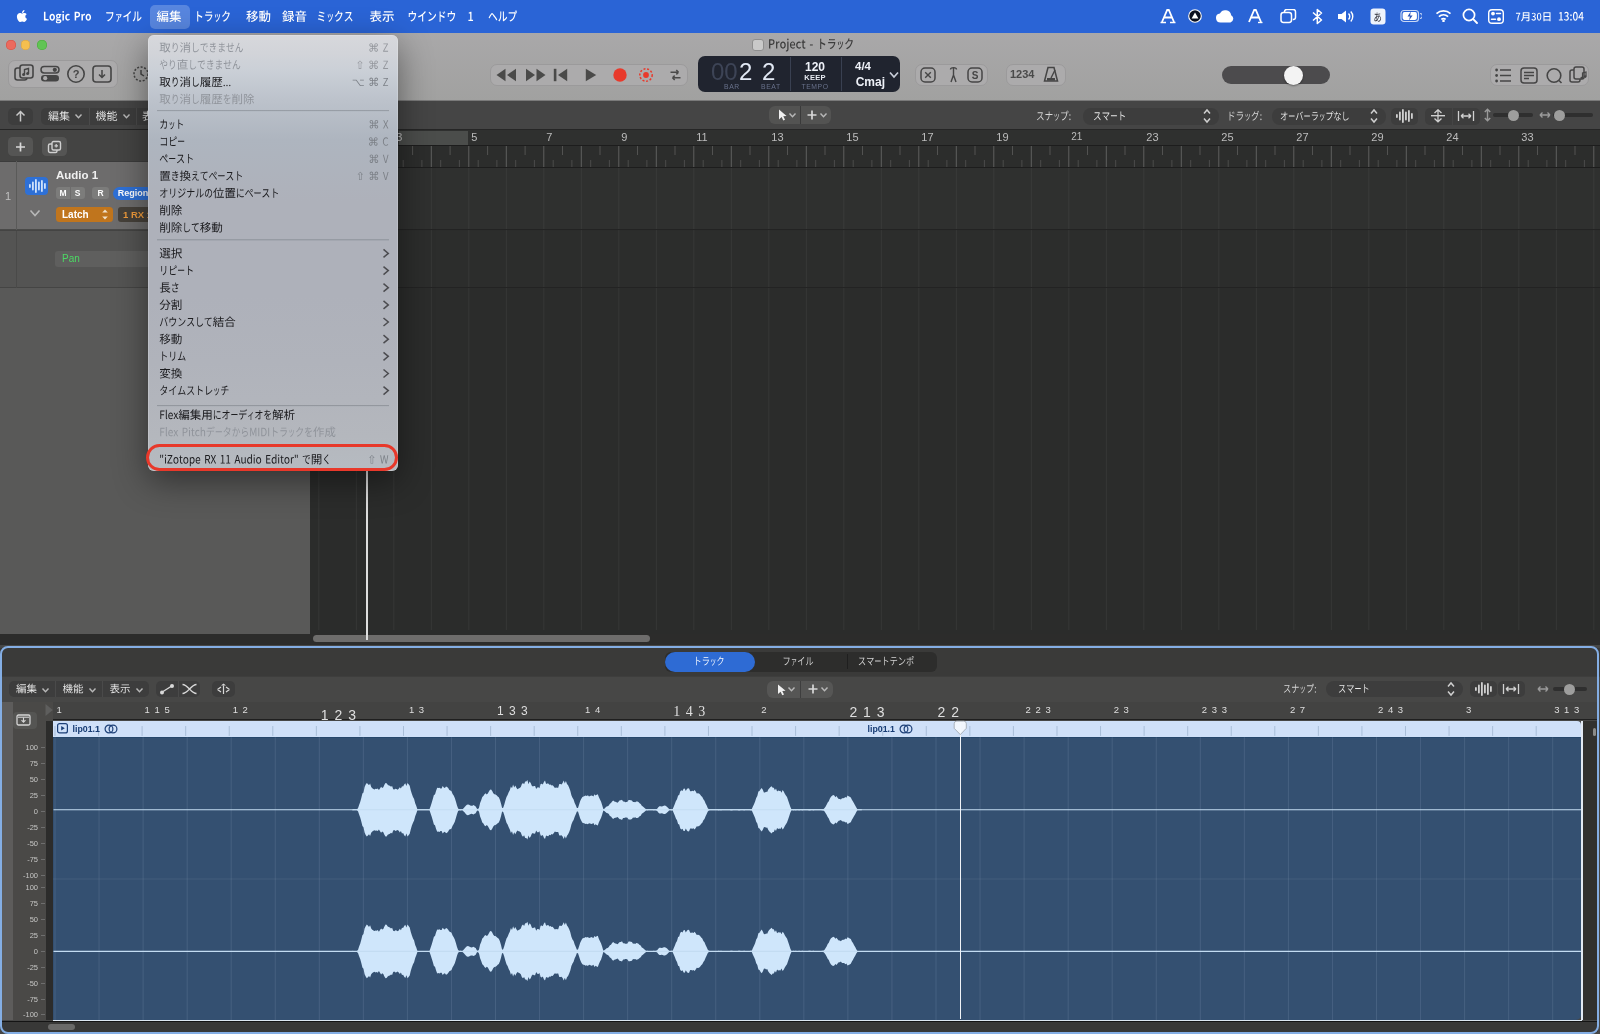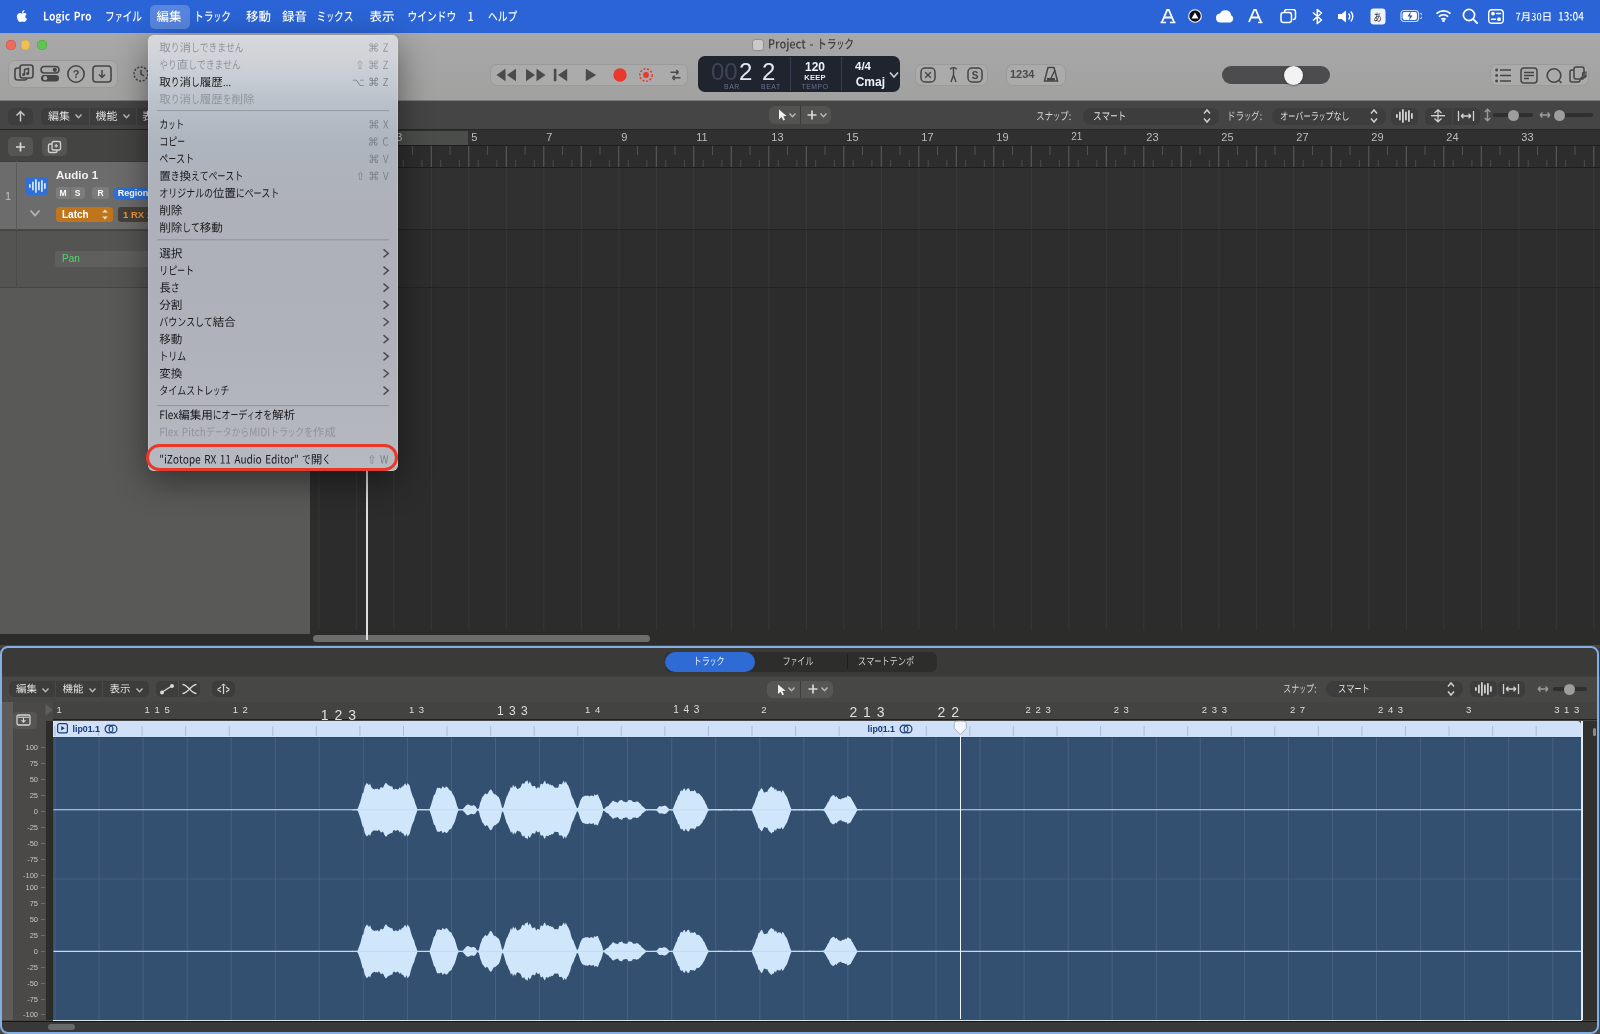--- a/index.html
+++ b/index.html
@@ -728,21 +728,21 @@
     <svg style="position:absolute;left:44px;top:703px;" width="10" height="14" viewBox="0 0 10 14">
       <path d="M1.5 1 L8.8 7 L1.5 13 Z" fill="#5e5e5d"></path>
     </svg>
     <div style="position:absolute;left:56.5px;top:703.5px;font-family:'Liberation Sans',sans-serif;font-size:9.5px;color:#dfdfdf;letter-spacing:1px;white-space:pre">1</div>
     <div style="position:absolute;left:144.6px;top:703.5px;font-family:'Liberation Sans',sans-serif;font-size:9.5px;color:#dfdfdf;letter-spacing:1px;white-space:pre">1 1 5</div>
     <div style="position:absolute;left:232.7px;top:703.5px;font-family:'Liberation Sans',sans-serif;font-size:9.5px;color:#dfdfdf;letter-spacing:1px;white-space:pre">1 2</div>
     <div style="position:absolute;left:320.8px;top:707px;font-family:'Liberation Sans',sans-serif;font-size:14px;color:#dfdfdf;letter-spacing:1px;white-space:pre">1 2 3</div>
     <div style="position:absolute;left:408.9px;top:703.5px;font-family:'Liberation Sans',sans-serif;font-size:9.5px;color:#dfdfdf;letter-spacing:1px;white-space:pre">1 3</div>
     <div style="position:absolute;left:497.0px;top:703.5px;font-family:'Liberation Sans',sans-serif;font-size:12px;color:#dfdfdf;letter-spacing:1px;white-space:pre">1 3 3</div>
     <div style="position:absolute;left:585.1px;top:703.5px;font-family:'Liberation Sans',sans-serif;font-size:9.5px;color:#dfdfdf;letter-spacing:1px;white-space:pre">1 4</div>
-    <div style="position:absolute;left:673.2px;top:703.5px;font-family:Liberation Sans, sans-serif;font-size:10px;color:#dfdfdf;letter-spacing:1px;white-space:pre">1 4 3</div>
+    <div style="position:absolute;left:673.2px;top:703.5px;font-family:Liberation Serif, serif;font-size:14px;color:#dfdfdf;letter-spacing:1px;white-space:pre">1 4 3</div>
     <div style="position:absolute;left:761.3px;top:703.5px;font-family:'Liberation Sans',sans-serif;font-size:9.5px;color:#dfdfdf;letter-spacing:1px;white-space:pre">2</div>
     <div style="position:absolute;left:849.4px;top:703.5px;font-family:'Liberation Sans',sans-serif;font-size:14px;color:#dfdfdf;letter-spacing:1px;white-space:pre">2 1 3</div>
     <div style="position:absolute;left:937.5px;top:703.5px;font-family:'Liberation Sans',sans-serif;font-size:14px;color:#dfdfdf;letter-spacing:1px;white-space:pre">2 2</div>
     <div style="position:absolute;left:1025.6px;top:703.5px;font-family:'Liberation Sans',sans-serif;font-size:9.5px;color:#dfdfdf;letter-spacing:1px;white-space:pre">2 2 3</div>
     <div style="position:absolute;left:1113.7px;top:703.5px;font-family:'Liberation Sans',sans-serif;font-size:9.5px;color:#dfdfdf;letter-spacing:1px;white-space:pre">2 3</div>
     <div style="position:absolute;left:1201.8px;top:703.5px;font-family:'Liberation Sans',sans-serif;font-size:9.5px;color:#dfdfdf;letter-spacing:1px;white-space:pre">2 3 3</div>
     <div style="position:absolute;left:1289.9px;top:703.5px;font-family:'Liberation Sans',sans-serif;font-size:9.5px;color:#dfdfdf;letter-spacing:1px;white-space:pre">2 7</div>
     <div style="position:absolute;left:1378.0px;top:703.5px;font-family:'Liberation Sans',sans-serif;font-size:9.5px;color:#dfdfdf;letter-spacing:1px;white-space:pre">2 4 3</div>
     <div style="position:absolute;left:1466.1px;top:703.5px;font-family:'Liberation Sans',sans-serif;font-size:9.5px;color:#dfdfdf;letter-spacing:1px;white-space:pre">3</div>
     <div style="position:absolute;left:1554.2px;top:703.5px;font-family:'Liberation Sans',sans-serif;font-size:9.5px;color:#dfdfdf;letter-spacing:1px;white-space:pre">3 1 3</div>

